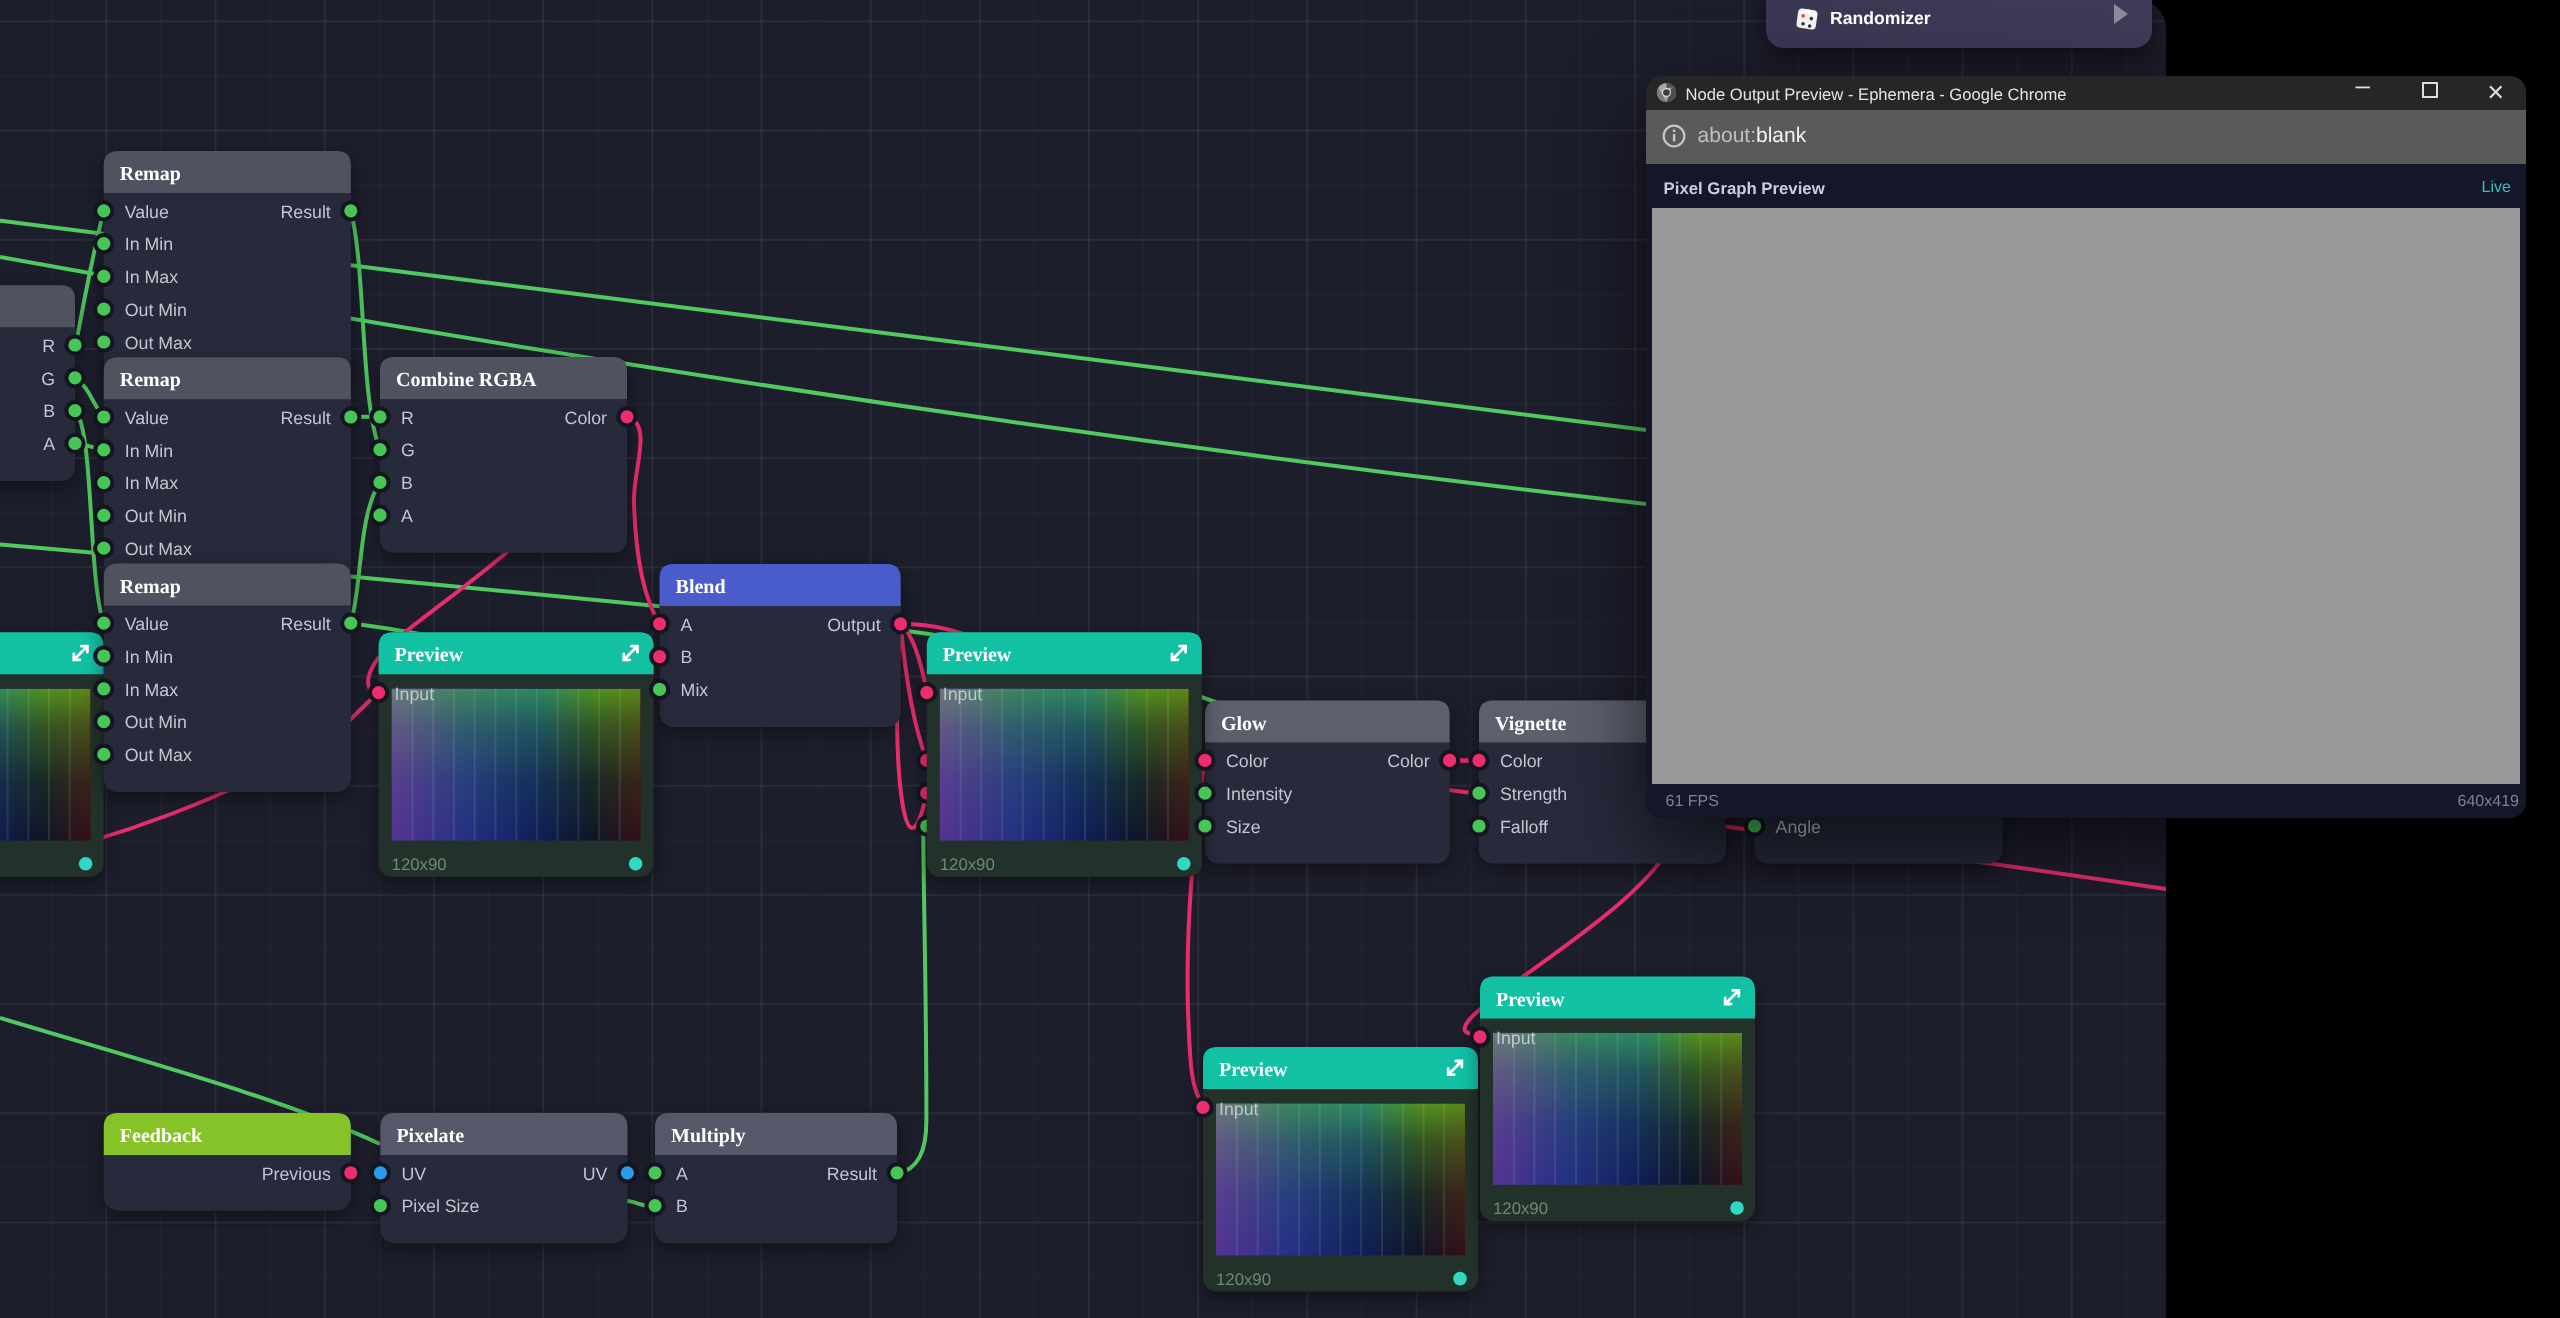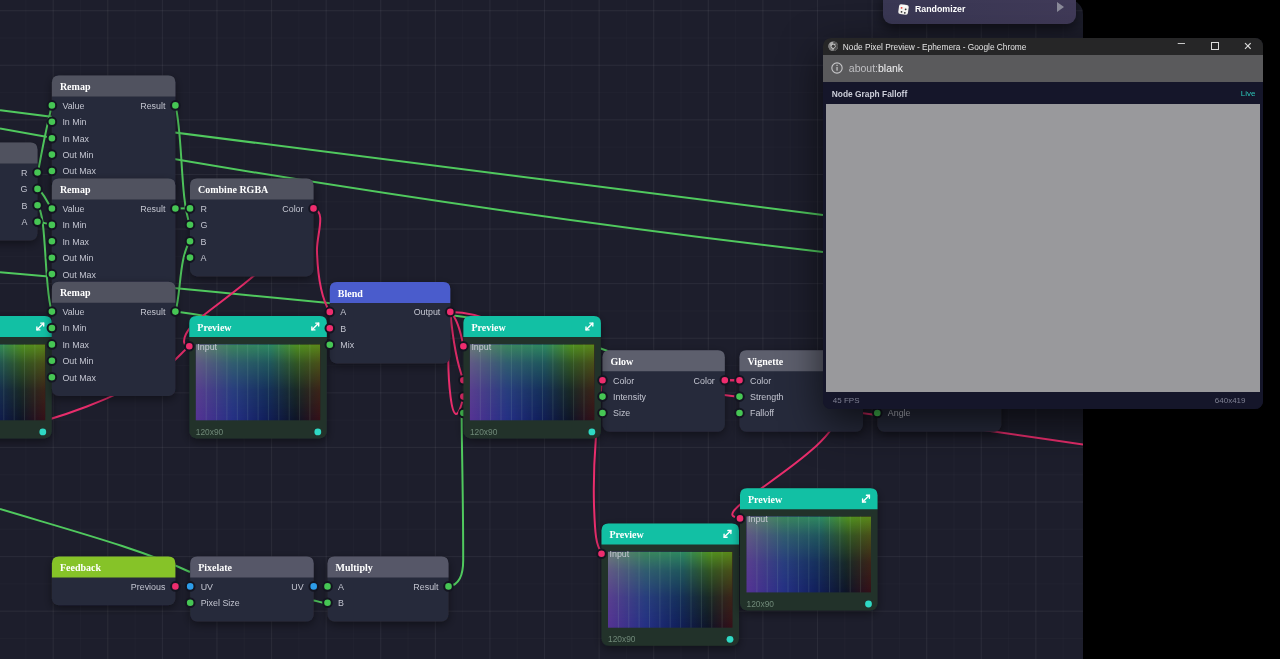--- a/index.html
+++ b/index.html
@@ -30,21 +30,21 @@
 #ubar{position:absolute;left:0;top:17px;right:0;height:27.4px;background:#5a5a5c}
 #ubar .url{position:absolute;left:26px;top:7.5px;font-size:10.5px;color:#bfbfc2}
 #ubar .url b{color:#f2f2f3;font-weight:normal}
 #page{position:absolute;left:0;top:45.6px;right:0;bottom:0;background:#15162a}
 #phead{position:absolute;left:0;top:0;right:0;height:20.4px}
 #phead .t{position:absolute;left:9px;top:5.5px;font-size:8.4px;font-weight:bold;color:#ccced9}
 #phead .live{position:absolute;right:8px;top:6px;font-size:8px;font-weight:normal;color:#2cc5b8}
 #canvas{position:absolute;left:3px;right:3px;top:20.4px;bottom:17.5px;background:#99999c}
 #pfoot{position:absolute;left:0;right:0;bottom:0;height:17.5px;font-size:8px;color:#7f8093}
 #pfoot .l{position:absolute;left:10px;top:4.5px}
-#pfoot .r{position:absolute;right:18px;top:4.5px}
+#pfoot .r{position:absolute;right:4px;top:4.5px}
 </style></head><body>
 <div id="app">
     <svg width="1083" height="659" viewBox="0 0 1083 659" style="position:absolute;left:0;top:0">
       <defs>
 <filter id="nsh" x="-20%" y="-20%" width="140%" height="140%">
   <feDropShadow dx="0" dy="3" stdDeviation="5" flood-color="#000" flood-opacity="0.45"></feDropShadow>
 </filter>
 <linearGradient id="gb" x1="0" y1="0" x2="1" y2="0">
   <stop offset="0" stop-color="#553394"></stop>
           <stop offset="0.3" stop-color="#253085"></stop>
@@ -382,36 +382,36 @@
 </div>
 <div id="win">
   <div id="tbar">
     <svg style="position:absolute;left:5px;top:3.5px" width="10.5" height="10.5" viewBox="0 0 24 24">
       <circle cx="12" cy="12" r="11" fill="#a8a8a8"></circle>
       <path d="M12,1 A11,11 0 0 1 21.5,6.5 L12,6.5 Z M21.5,6.5 A11,11 0 0 1 12,23 L17,7.5 Z" fill="#4e4e4e"></path>
       <path d="M12,23 A11,11 0 0 1 2.5,6.5 L7.5,15 Z" fill="#7a7a7a"></path>
       <circle cx="12" cy="12" r="5.2" fill="#d8d8d8"></circle>
       <circle cx="12" cy="12" r="3.8" fill="#3c3c3c"></circle>
     </svg>
-    <span class="ti">Node Pixel Preview - Ephemera - Google Chrome</span>
+    <span class="ti">Node Output Preview - Ephemera - Google Chrome</span>
     <span class="ctl" style="left:355px;top:-3px;font-size:13px">–</span>
     <span class="ctl" style="left:388px;top:2px"><span style="display:inline-block;width:8px;height:8px;border:1px solid #dcdcdc"></span></span>
     <span class="ctl" style="left:420.5px;top:2px;font-size:11px">✕</span>
   </div>
   <div id="ubar">
     <svg style="position:absolute;left:8px;top:7.5px" width="12" height="12" viewBox="0 0 13 13">
       <circle cx="6.5" cy="6.5" r="5.6" fill="none" stroke="#c7c7c9" stroke-width="1.2"></circle>
       <rect x="5.9" y="5.4" width="1.3" height="4" fill="#c7c7c9"></rect>
       <rect x="5.9" y="3" width="1.3" height="1.4" fill="#c7c7c9"></rect>
     </svg>
     <span class="url">about:<b>blank</b></span>
   </div>
   <div id="page">
     <div id="phead">
-        <span class="t">Node Graph Falloff</span>
+        <span class="t">Pixel Graph Preview</span>
         <span class="live">Live</span>
       </div>
     <div id="canvas"></div>
     <div id="pfoot">
-        <span class="l">45 FPS</span>
+        <span class="l">61 FPS</span>
         <span class="r">640x419</span>
       </div>
   </div>
 </div>
 </body></html>

